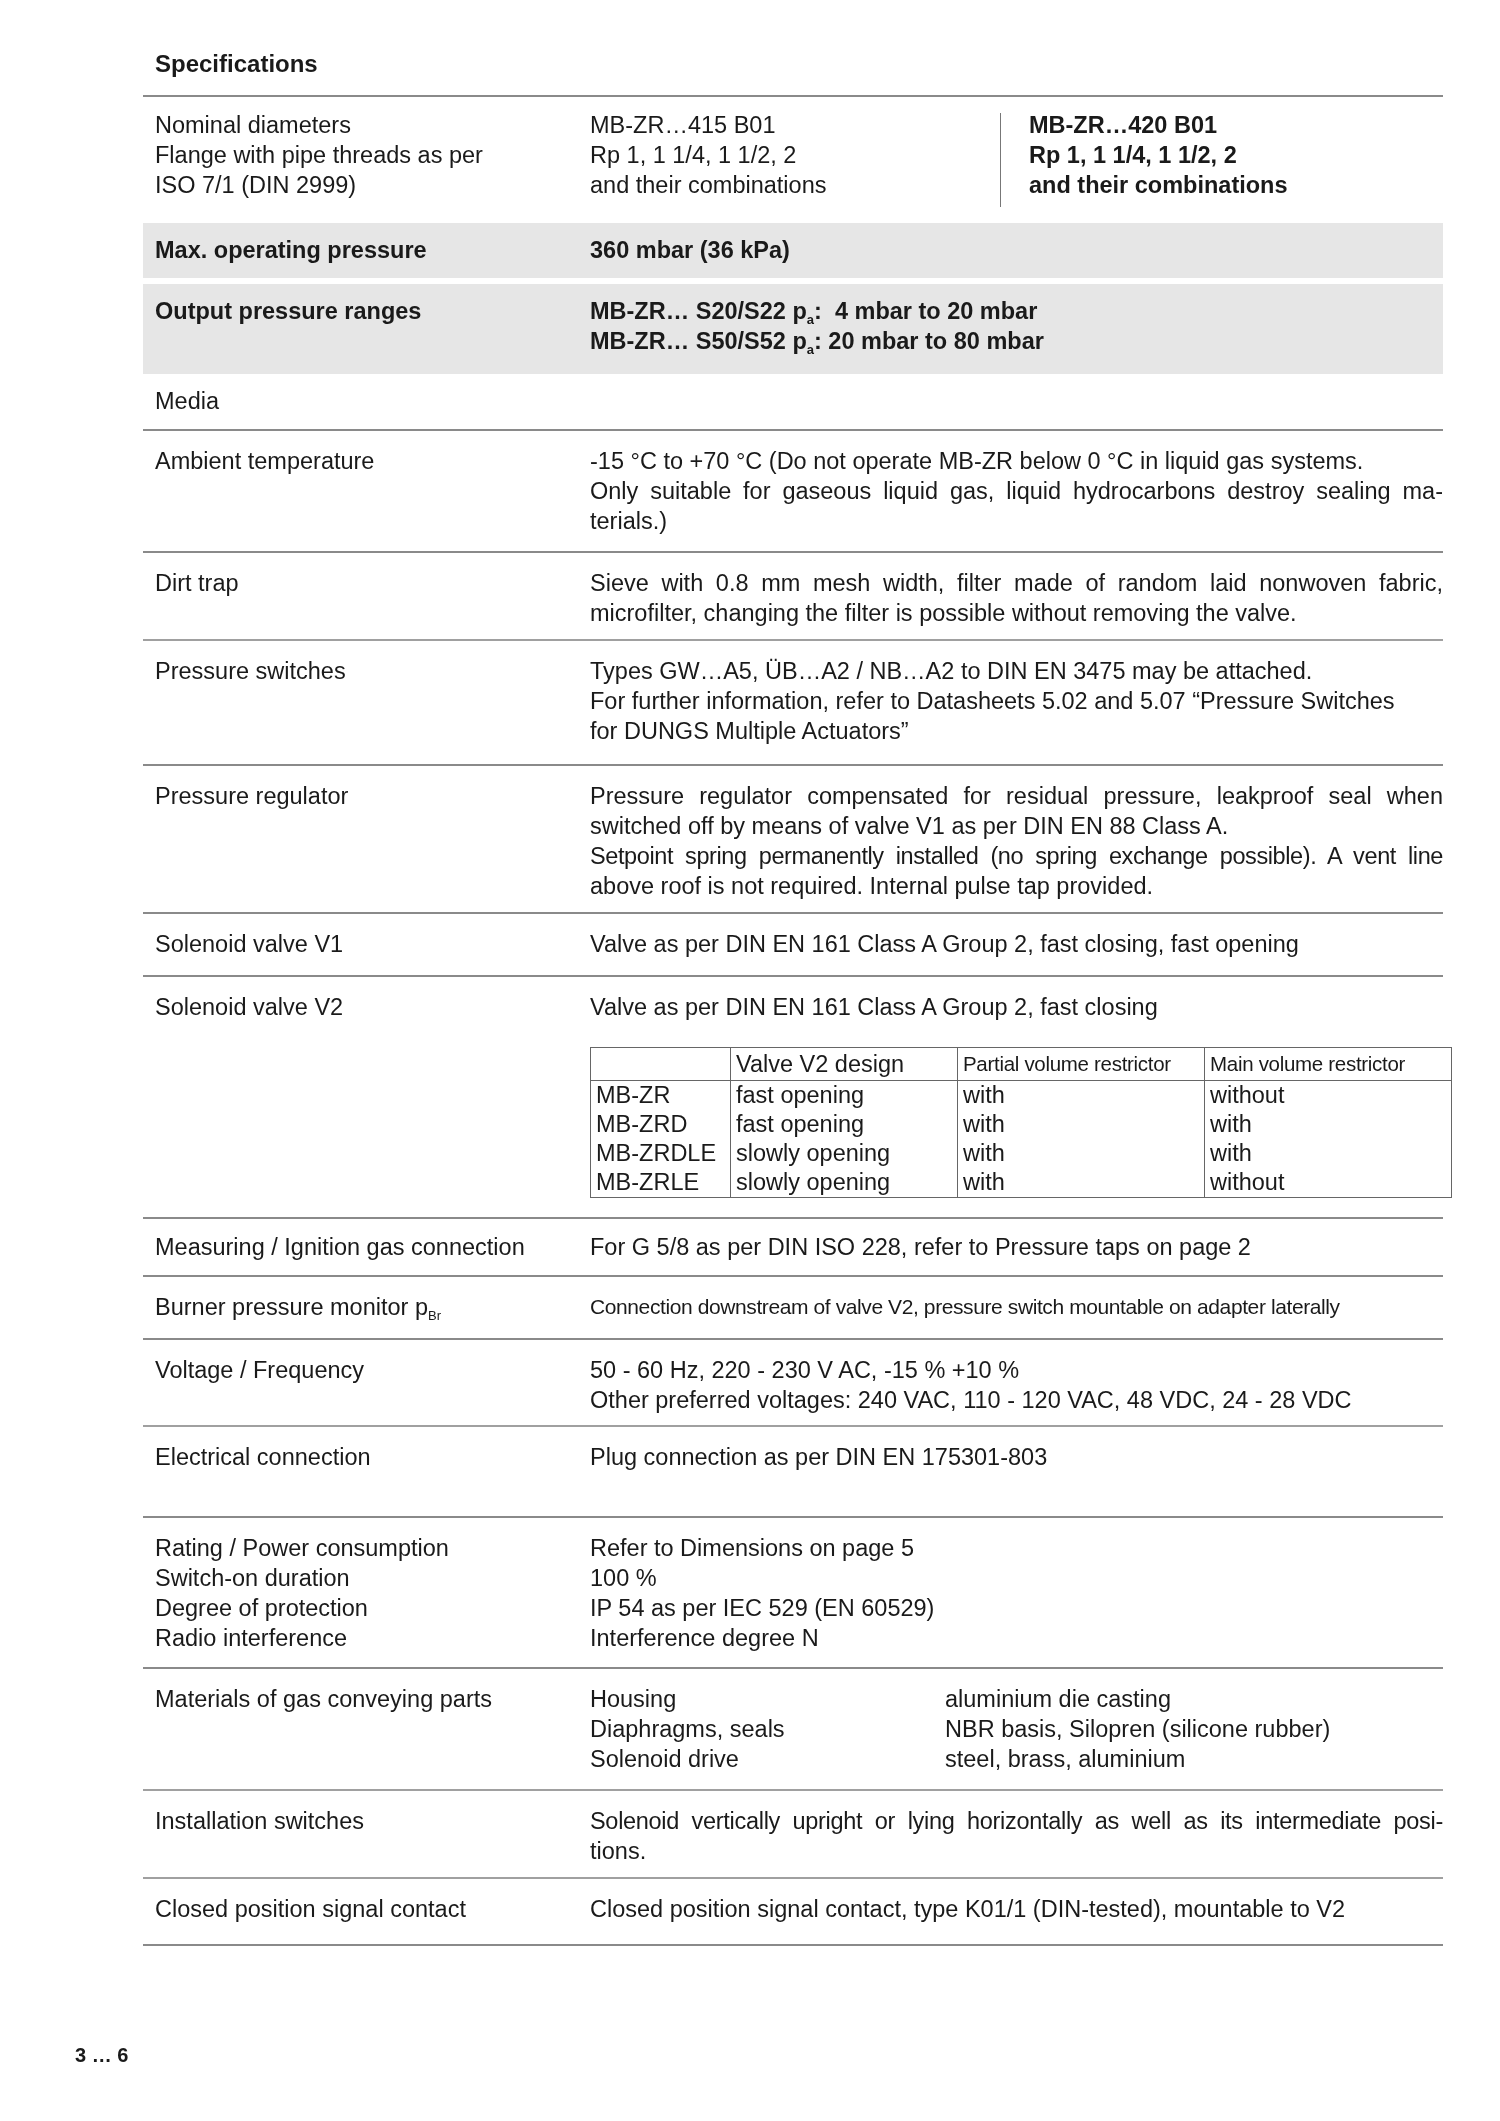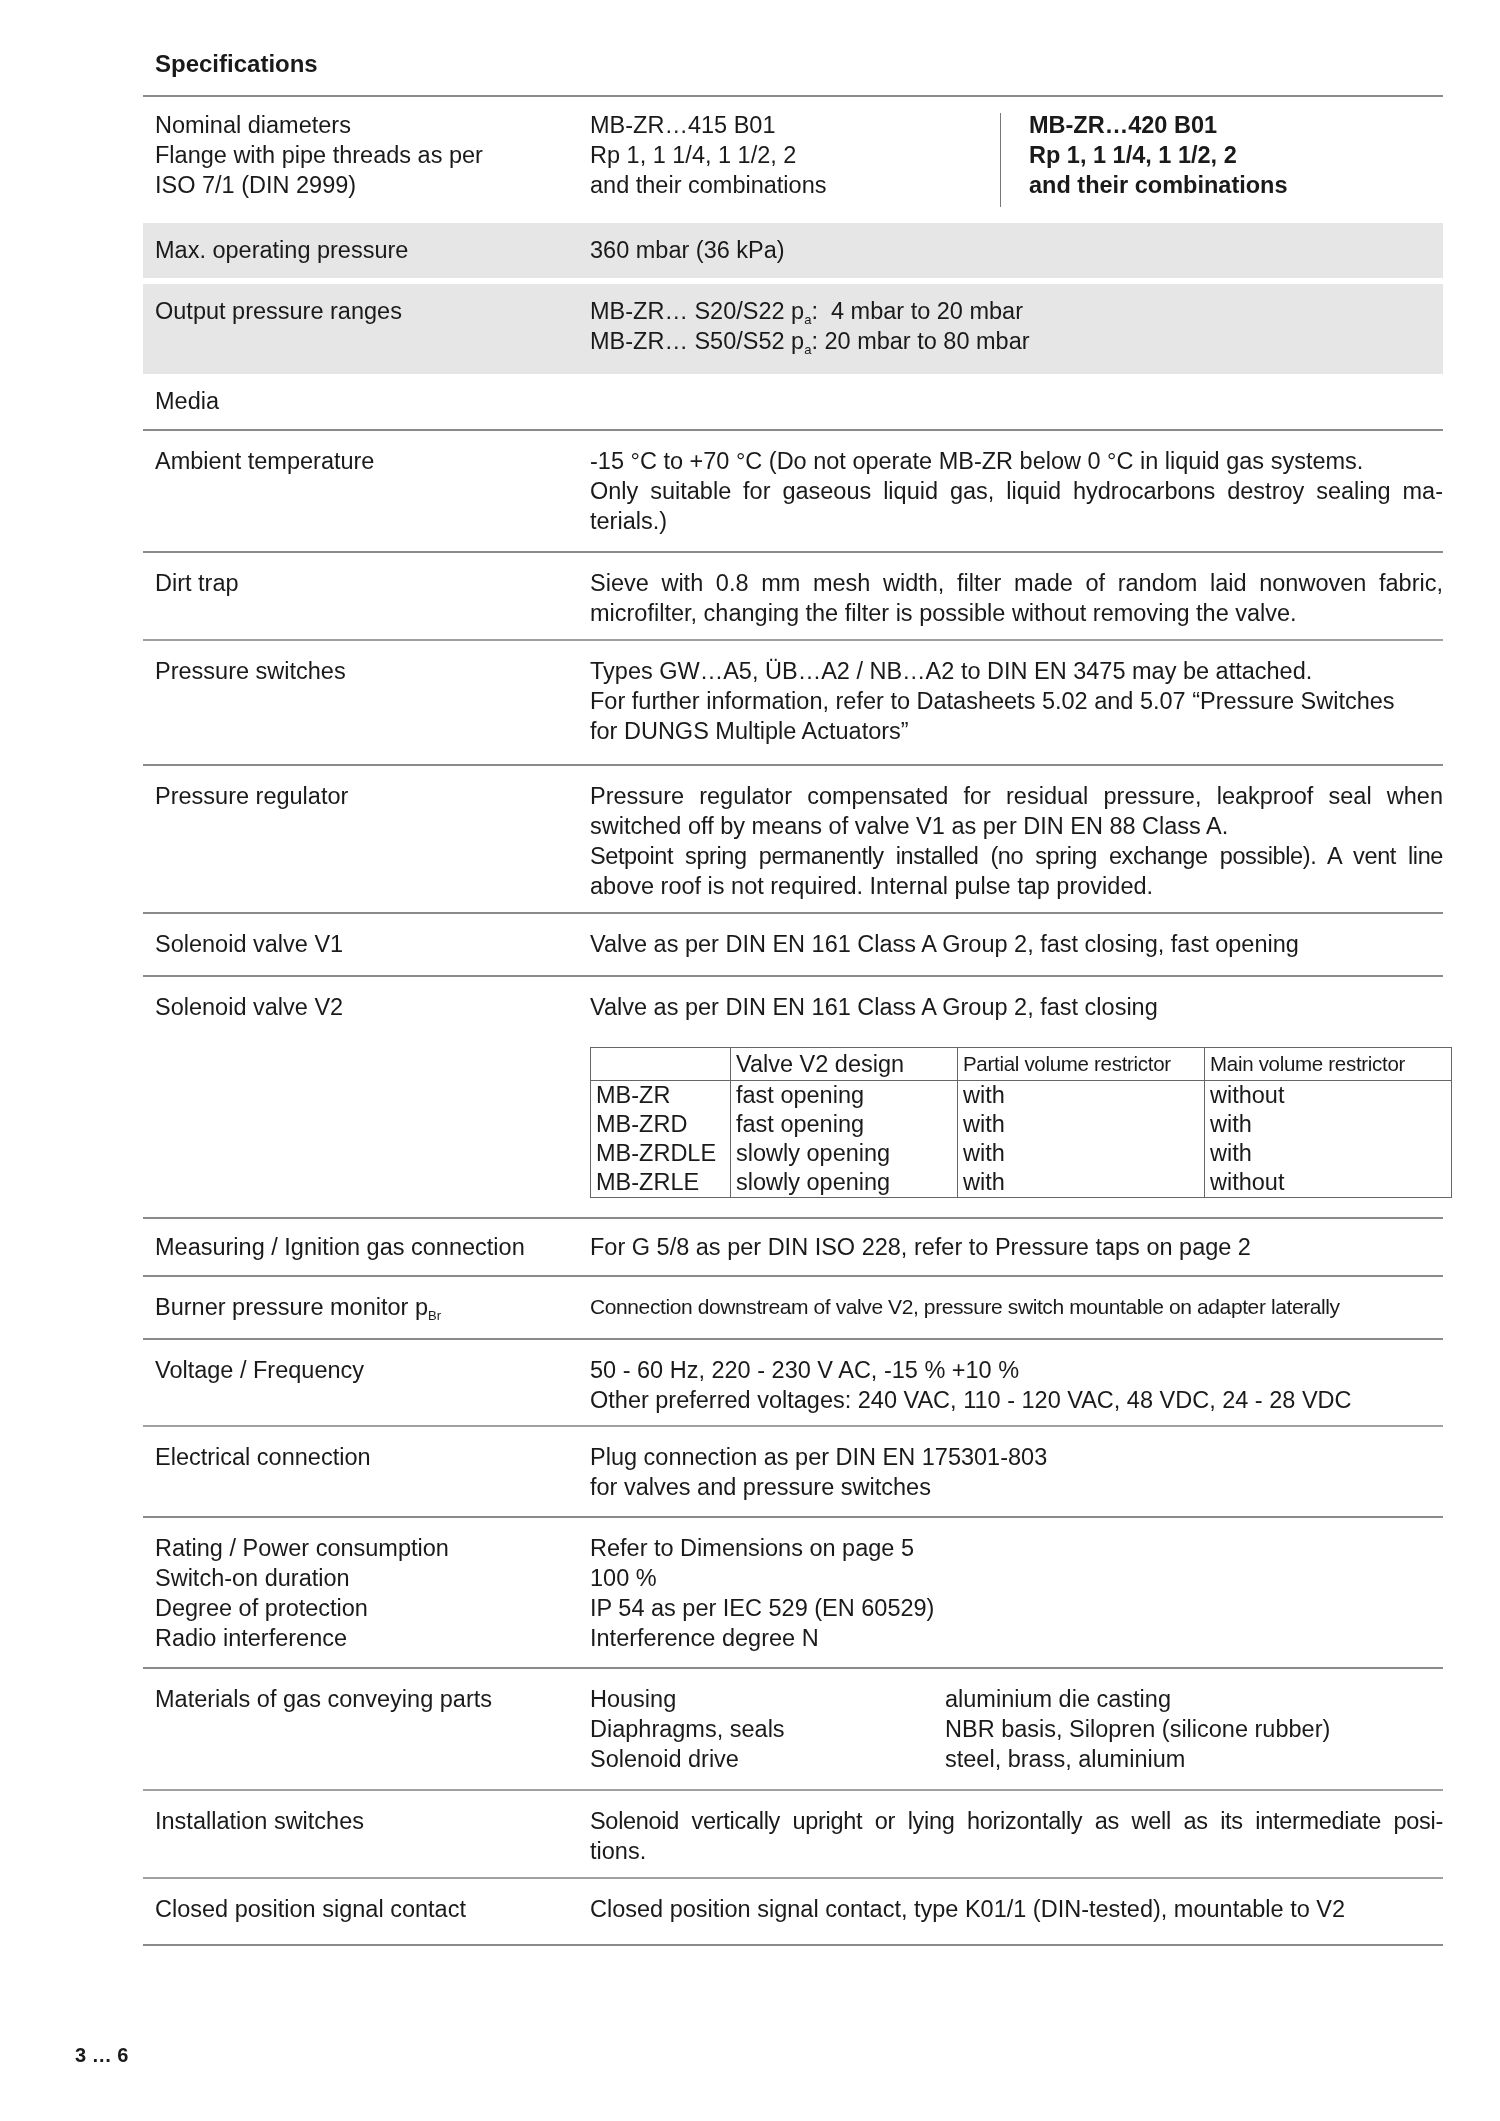--- a/index.html
+++ b/index.html
@@ -5,21 +5,21 @@
   html, body { margin: 0; padding: 0; background: #ffffff; }
   body { width: 1500px; height: 2121px; position: relative; overflow: hidden;
          font-family: "Liberation Sans", sans-serif; color: #1a1a1a; font-size: 23.5px; }
   .title { position: absolute; left: 155px; top: 50px; font-weight: bold; font-size: 24px; }
   .hr { position: absolute; left: 143px; width: 1300px; height: 2px; background: #8a8a8a; }
   .hr.light { background: #a0a0a0; }
   .row { position: absolute; left: 143px; width: 1300px; box-sizing: border-box; }
   .row.gray { background: #e6e6e6; }
   .label { position: absolute; left: 12px; line-height: 30px; }
   .value { position: absolute; left: 447px; right: 0; line-height: 30px; }
-  .bold { font-weight: normal; }
+  .bold { font-weight: bold; }
   .line { display: block; white-space: nowrap; }
   .jline { display: block; text-align: justify; text-align-last: justify; }
   sub { font-size: 13px; vertical-align: -5px; line-height: 0; }
   .vdiv { position: absolute; left: 857px; width: 1px; background: #777; }
   .col2 { position: absolute; left: 886px; line-height: 30px; font-weight: bold; }
   .mat-col2 { position: absolute; left: 802px; line-height: 30px; }
   table.v2 { position: absolute; left: 590px; top: 1047px; width: 862px; border-collapse: collapse;
              font-size: 23.5px; border: 1.5px solid #666; }
   table.v2 td { padding: 0 5px; line-height: 29px; border-left: 1px solid #666; white-space: nowrap; vertical-align: top; }
   table.v2 tr.head td { border-bottom: 1px solid #666; line-height: 32px; }
@@ -174,21 +174,20 @@
     <span class="line">50 - 60 Hz, 220 - 230 V AC, -15 % +10 %</span>
     <span class="line">Other preferred voltages: 240 VAC, 110 - 120 VAC, 48 VDC, 24 - 28 VDC</span>
   </div>
 </div>
 <div class="hr light" style="top:1425px"></div>
 
 <div class="row" style="top:1427px;height:90px">
   <div class="label" style="top:15px">Electrical connection</div>
   <div class="value" style="top:15px">
     <span class="line">Plug connection as per DIN EN 175301-803</span>
-    <span class="line">for valves and pressure switches</span>
   </div>
 </div>
 <div class="hr" style="top:1516px"></div>
 
 <div class="row" style="top:1518px;height:150px">
   <div class="label" style="top:15px">
     <span class="line">Rating / Power consumption</span>
     <span class="line">Switch-on duration</span>
     <span class="line">Degree of protection</span>
     <span class="line">Radio interference</span>

